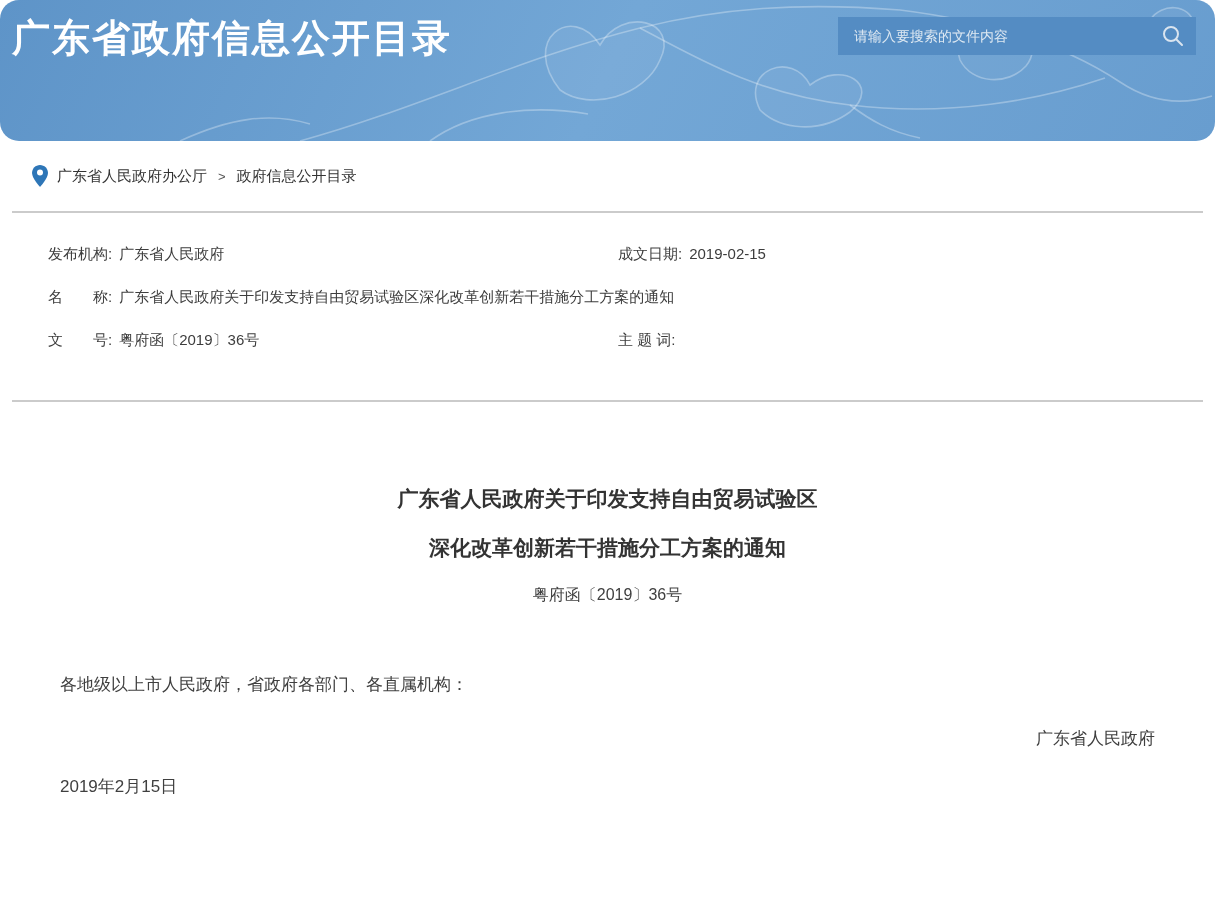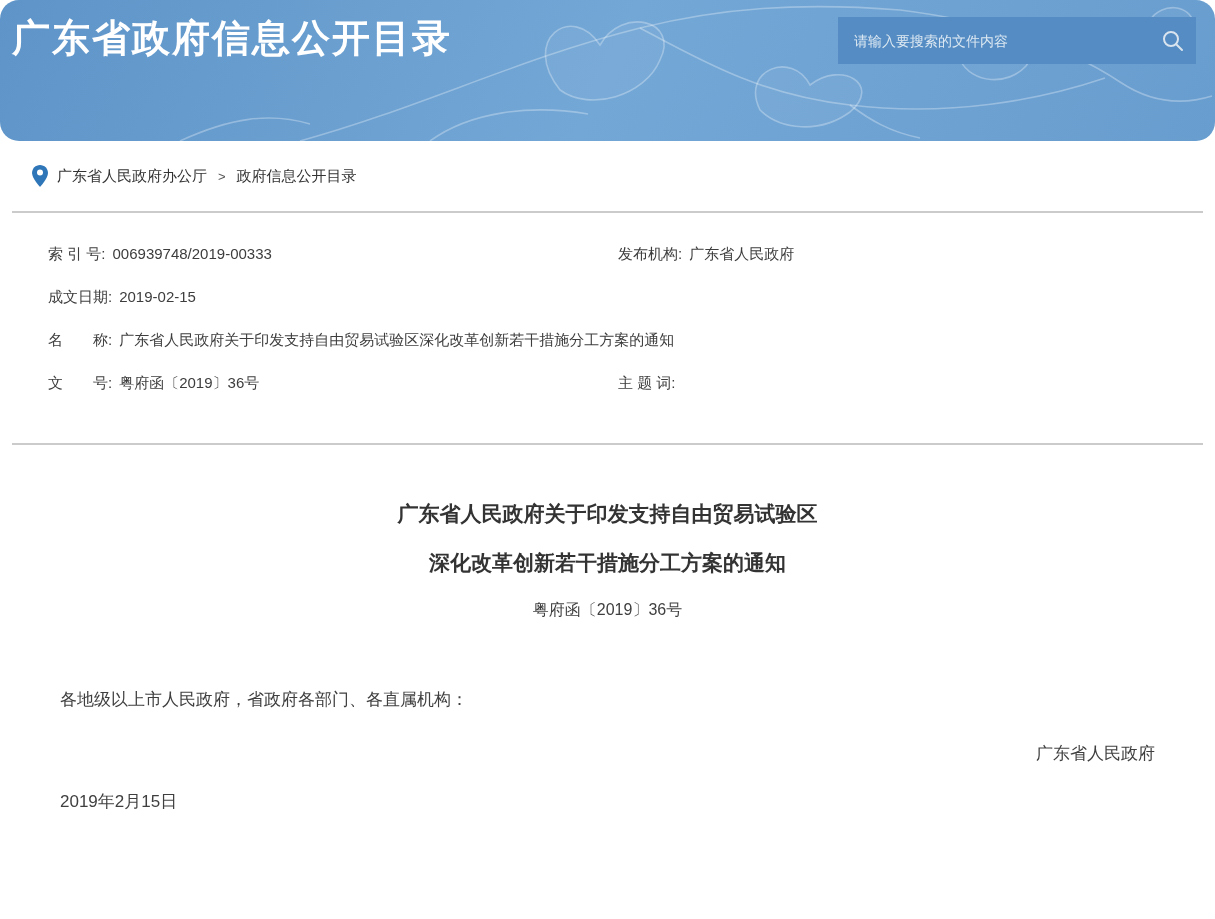--- a/index.html
+++ b/index.html
@@ -7,21 +7,21 @@
   body { font-family: "Liberation Sans", "DejaVu Sans", sans-serif; color: #3d3d3d; }
   .page { width: 1215px; height: 919px; position: relative; overflow: hidden; background: #fff; }
 
   
   .banner { position: relative; height: 141px;
     background: linear-gradient(115deg, #5e94c8 0%, #73a7d6 50%, #689dcf 100%);
     overflow: hidden; border-radius: 19px; }
   .banner-title { position: absolute; left: 12px; top: 13px; margin: 0; z-index: 2;
     color: #ffffff; font-size: 38px; font-weight: bold; letter-spacing: 2px; }
   .deco { position: absolute; inset: 0; z-index: 1; }
-  .search-box { position: absolute; top: 17px; right: 19px; width: 358px; height: 47px;
+  .search-box { position: absolute; top: 17px; right: 19px; width: 358px; height: 38px;
     background: #548cc3; display: flex; align-items: center; z-index: 3; }
   .search-box input { flex: 1; background: transparent; border: none; outline: none;
     color: #f0f5fa; font-size: 14px; padding: 0 8px 0 16px; font-family: inherit; }
   .search-box input::placeholder { color: #dde8f2; opacity: 1; }
   .search-icon { width: 24px; height: 24px; margin-right: 11px; cursor: pointer; flex: 0 0 auto; }
 
   
   .breadcrumb { height: 70px; display: flex; align-items: center; padding-left: 32px;
     font-size: 15px; color: #333333; }
   .pin-icon { margin-right: 9px; display: inline-flex; }
@@ -33,21 +33,21 @@
   
   .meta { padding: 33px 12px 52px 48px; }
   .meta-grid { display: grid; grid-template-columns: 570px 1fr; row-gap: 27px;
     font-size: 15px; line-height: 16px; }
   .meta-item { white-space: nowrap; }
   .meta-span2 { grid-column: 1 / span 2; }
   .meta-label { color: #3d3d3d; margin-right: 7px; white-space: pre; }
   .meta-value { color: #3d3d3d; }
 
   
-  .doc { padding: 57px 60px 0 60px; font-size: 17px; color: #3f3f3f; }
+  .doc { padding: 85px 60px 0 60px; font-size: 17px; color: #3f3f3f; }
   .doc-title { text-align: center; font-size: 21px; line-height: 24px; font-weight: bold;
     color: #333333; margin: 0; }
   .doc-title.first { margin-bottom: 25px; }
   .doc-title.second { margin-bottom: 25px; }
   .doc-number { text-align: center; font-size: 16px; margin: 0 0 70px 0; color: #3f3f3f; }
   .salutation { margin: 0 0 35px 0; line-height: 18px; }
   .body-para { margin: 0 0 67px 0; text-indent: 40px; line-height: 27px; }
   .signature { text-align: right; margin: 0 0 28px 0; line-height: 20px; }
   .doc-date { text-align: left; margin: 0; line-height: 20px; }
 </style>
@@ -93,23 +93,20 @@
     <span class="crumb-link">广东省人民政府办公厅</span>
     <span class="crumb-sep">&gt;</span>
     <span class="crumb-link">政府信息公开目录</span>
   </nav>
 
   <hr class="divider">
 
   <section class="meta">
     <div class="meta-grid">
       <div class="meta-item">
-        <span class="meta-label">索 引 号:</span><span class="meta-value">006939748/2019-00333</span>
-      </div>
-      <div class="meta-item">
         <span class="meta-label">发布机构:</span><span class="meta-value">广东省人民政府</span>
       </div>
       <div class="meta-item">
         <span class="meta-label">成文日期:</span><span class="meta-value">2019-02-15</span>
       </div>
       <div class="meta-item meta-span2">
         <span class="meta-label">名　　称:</span><span class="meta-value">广东省人民政府关于印发支持自由贸易试验区深化改革创新若干措施分工方案的通知</span>
       </div>
       <div class="meta-item">
         <span class="meta-label">文　　号:</span><span class="meta-value">粤府函〔2019〕36号</span>

